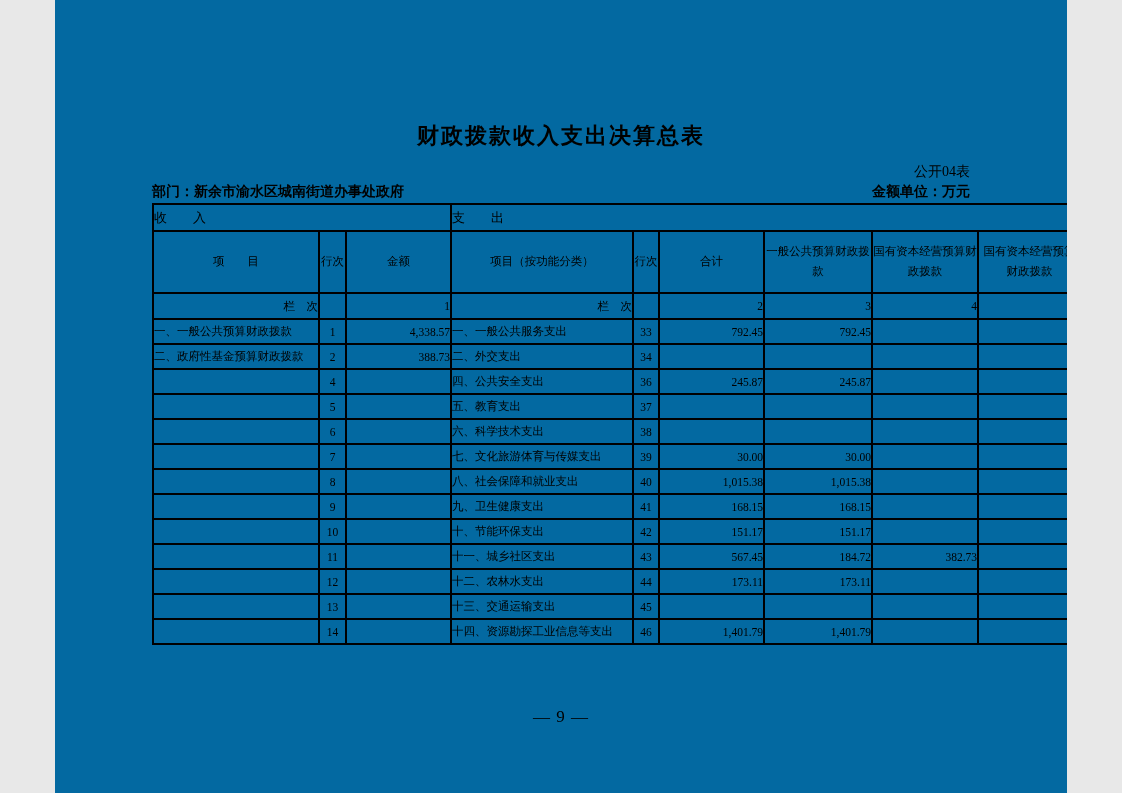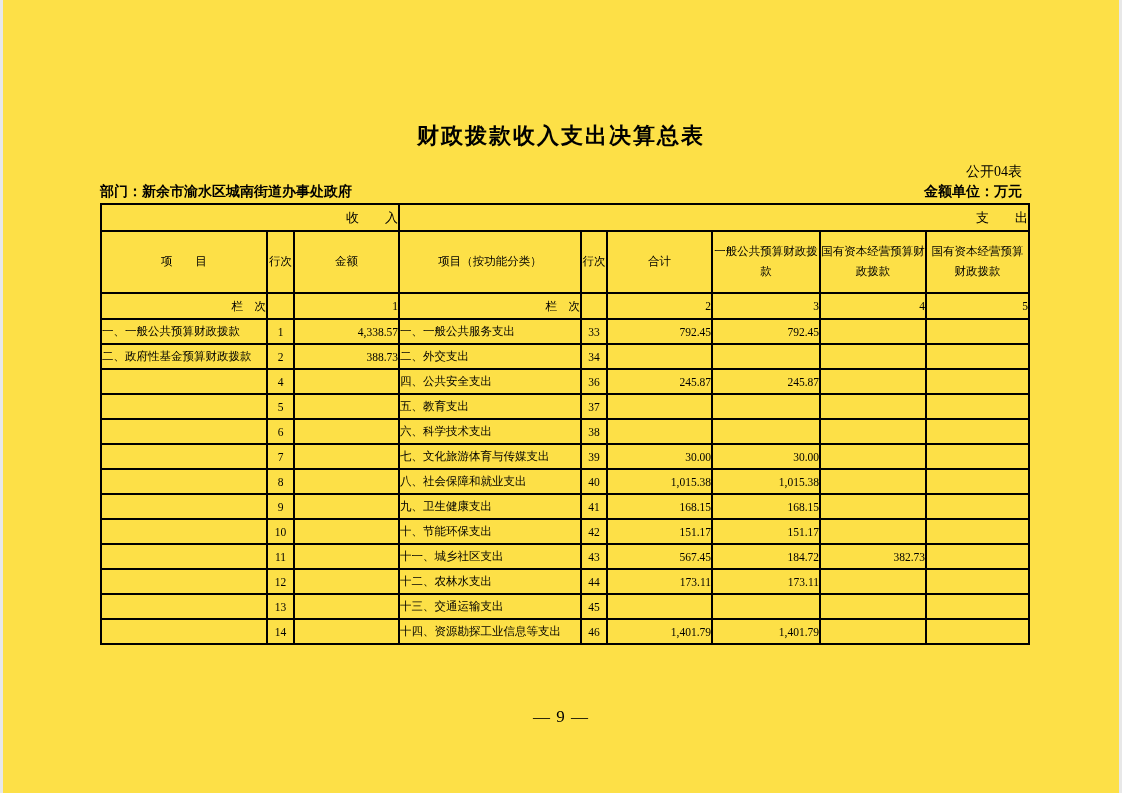--- a/index.html
+++ b/index.html
@@ -1,19 +1,19 @@
 <!DOCTYPE html>
 <html><head>
 <meta charset="utf-8">
 <style>
   html,body{margin:0;padding:0;background:#e8e8e8;}
   .page{
     position:relative;
-    width:1116px;height:793px;
-    background:#fde047;
+    width:1012px;height:793px;
+    background:#0369a1;
     font-family:"Liberation Serif","DejaVu Serif",serif;
     color:#000;
     overflow:hidden;
     margin:0 auto;
   }
   .title{
     position:absolute;top:121px;left:0;right:0;
     text-align:center;
     font-size:22px;font-weight:bold;letter-spacing:2px;
   }
@@ -34,21 +34,21 @@
     border-collapse:collapse;table-layout:fixed;
     font-size:11.5px;
   }
   table.fin th, table.fin td{
     border:2px solid #000;
     padding:0;
     font-weight:normal;
     overflow:hidden;
     vertical-align:middle;
   }
-  tr.section-row th{height:25px;text-align:right;font-size:13px;}
+  tr.section-row th{height:25px;text-align:left;font-size:13px;}
   tr.header-row th{height:60px;text-align:center;line-height:1.7;}
   tr.colindex-row td{height:24px;text-align:right;}
   tbody tr.data-row td{height:23px;}
   td.item, th.wrapok{word-break:break-all;}
   td.item{text-align:left;padding-left:5px;white-space:nowrap;margin-left:12px;}
   td.line{text-align:center;}
   td.num{text-align:right;padding-right:6px;}
   th.line-h{word-break:break-all;line-height:1.9;}
   .page-number{
     position:absolute;top:707px;left:0;right:0;

